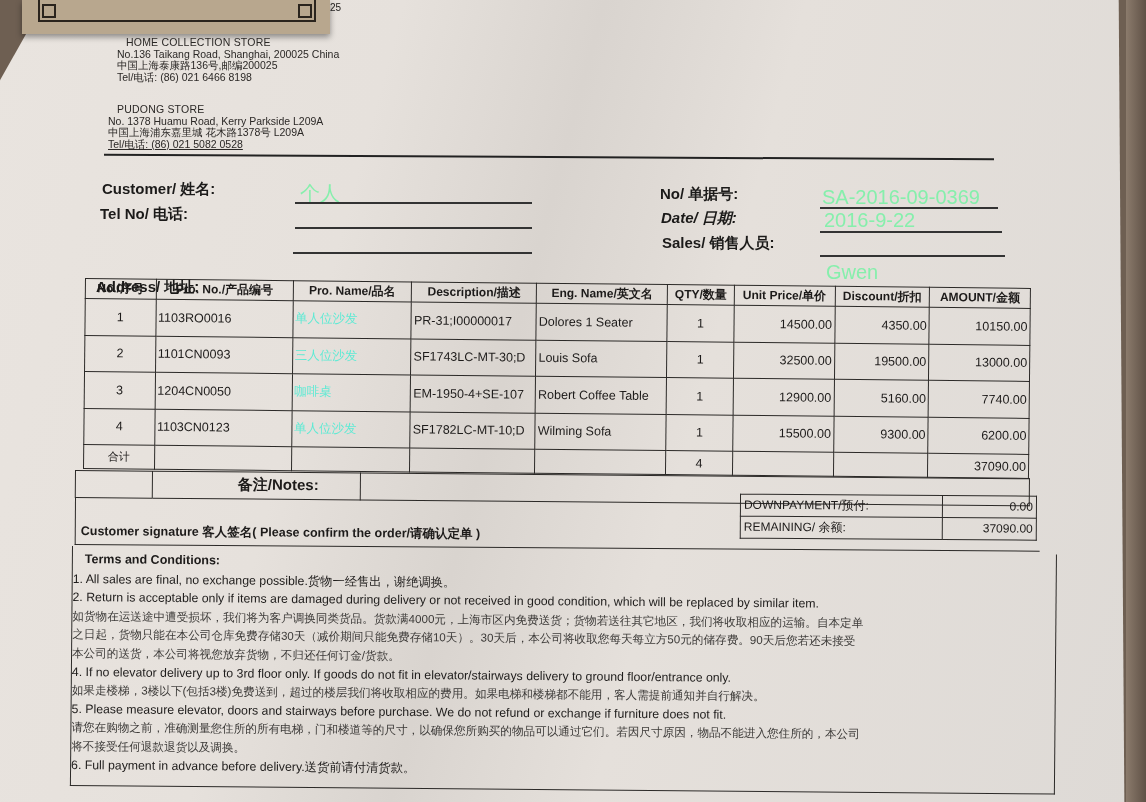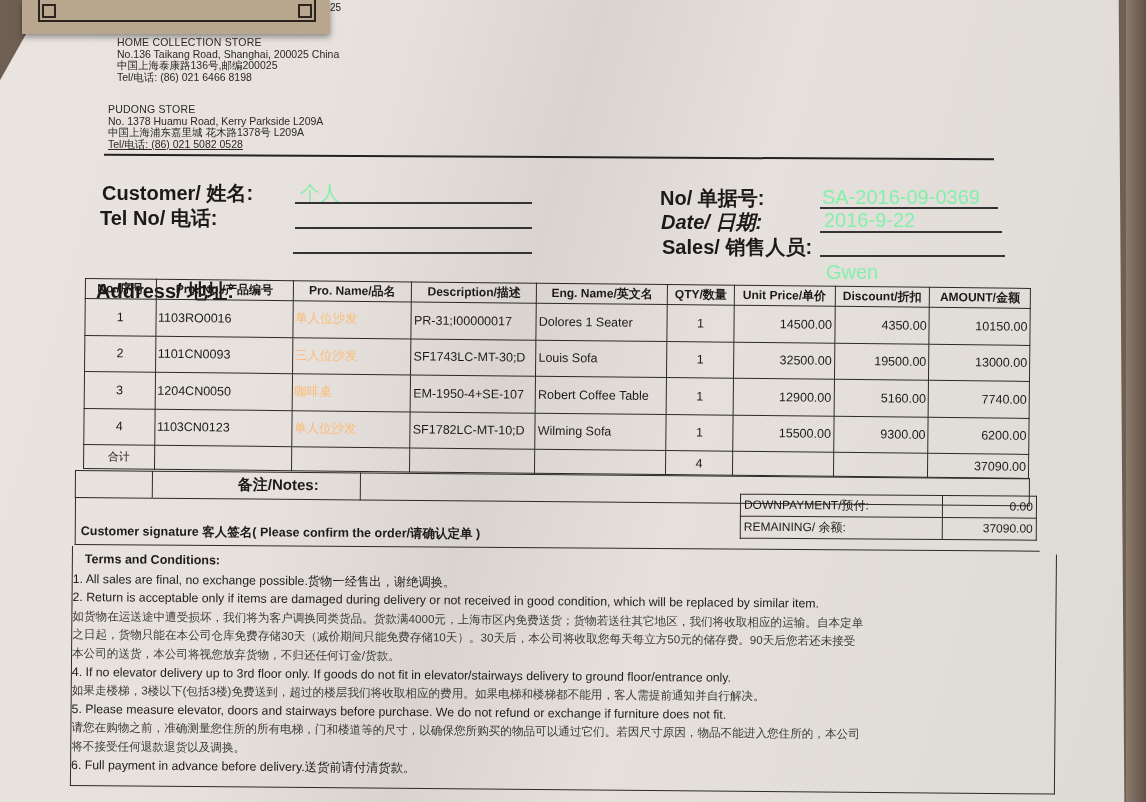--- a/index.html
+++ b/index.html
@@ -28,39 +28,39 @@
     border: 2px solid #2a241d; border-top: none;
   }
   .logo-card .frame::before, .logo-card .frame::after {
     content: ""; position: absolute; width: 10px; height: 10px; border: 2px solid #2a241d; bottom: 2px;
   }
   .logo-card .frame::before { left: 2px; }
   .logo-card .frame::after { right: 2px; }
   .page-num { position: absolute; left: 330px; top: 2px; font-size: 10px; }
 
   .store { position: absolute; left: 110px; font-size: 10.5px; line-height: 11.5px; color: #2b2826; }
-  .store .name { text-transform: uppercase; letter-spacing: 0.2px; }
+  .store .name { text-transform: uppercase; letter-spacing: 0.2px; margin-left: 9px; }
   .store.home { top: 37px; left: 117px; }
   .store.pudong { top: 104px; left: 108px; }
   .header-rule { position: absolute; left: 104px; top: 156px; width: 890px; height: 2px; background: #222; transform: rotate(0.3deg); }
   .tel-under { text-decoration: underline; }
 
-  .field-label { position: absolute; font-weight: bold; font-size: 20px; color: #1b1a19; }
+  .field-label { position: absolute; font-weight: bold; font-size: 15px; color: #1b1a19; }
   .field-line { position: absolute; height: 1.5px; background: #333; }
   .field-val { position: absolute; font-size: 20px; color: #86efac; }
 
   table.items {
     position: absolute; left: 85px; top: 278px; width: 946px;
     border-collapse: collapse; font-size: 12.5px; transform: rotate(0.6deg); transform-origin: left top;
   }
   table.items th, table.items td { border: 1.5px solid #2c2a28; height: 36.5px; padding: 0 2px; }
   table.items th { height: 20px; font-size: 12px; font-weight: bold; white-space: nowrap; }
   table.items td.c { text-align: center; }
   table.items td.r { text-align: right; }
-  table.items td.cn { color: #fdba74; }
+  table.items td.cn { color: #5eead4; }
   table.items tr.total td { height: 24px; }
   .total-label { font-size: 11px; font-weight: normal; }
 
   .notes-row { position: absolute; left: 75px; top: 470px; width: 955px; height: 28px; transform: rotate(0.5deg); transform-origin: left top; }
   .notes-row .cell1 { position: absolute; left: 0; top: 0; width: 78px; height: 28px; border: 1.5px solid #2c2a28; }
   .notes-row .cell2 { position: absolute; left: 78px; top: 0; width: 208px; height: 28px; border: 1.5px solid #2c2a28; border-left: none; font-weight: bold; font-size: 15px; padding: 3px 0 0 85px; }
   .notes-row .cell3 { position: absolute; left: 286px; top: 0; width: 669px; height: 28px; border: 1.5px solid #2c2a28; border-left: none; }
 
   .sig-box { position: absolute; left: 75px; top: 497px; width: 965px; height: 48px; border-left: 1.5px solid #2c2a28; border-bottom: 1.5px solid #2c2a28; transform: rotate(0.4deg); transform-origin: left top; }
   .sig-text { position: absolute; left: 5px; bottom: 4px; font-size: 12.5px; font-weight: bold; }

